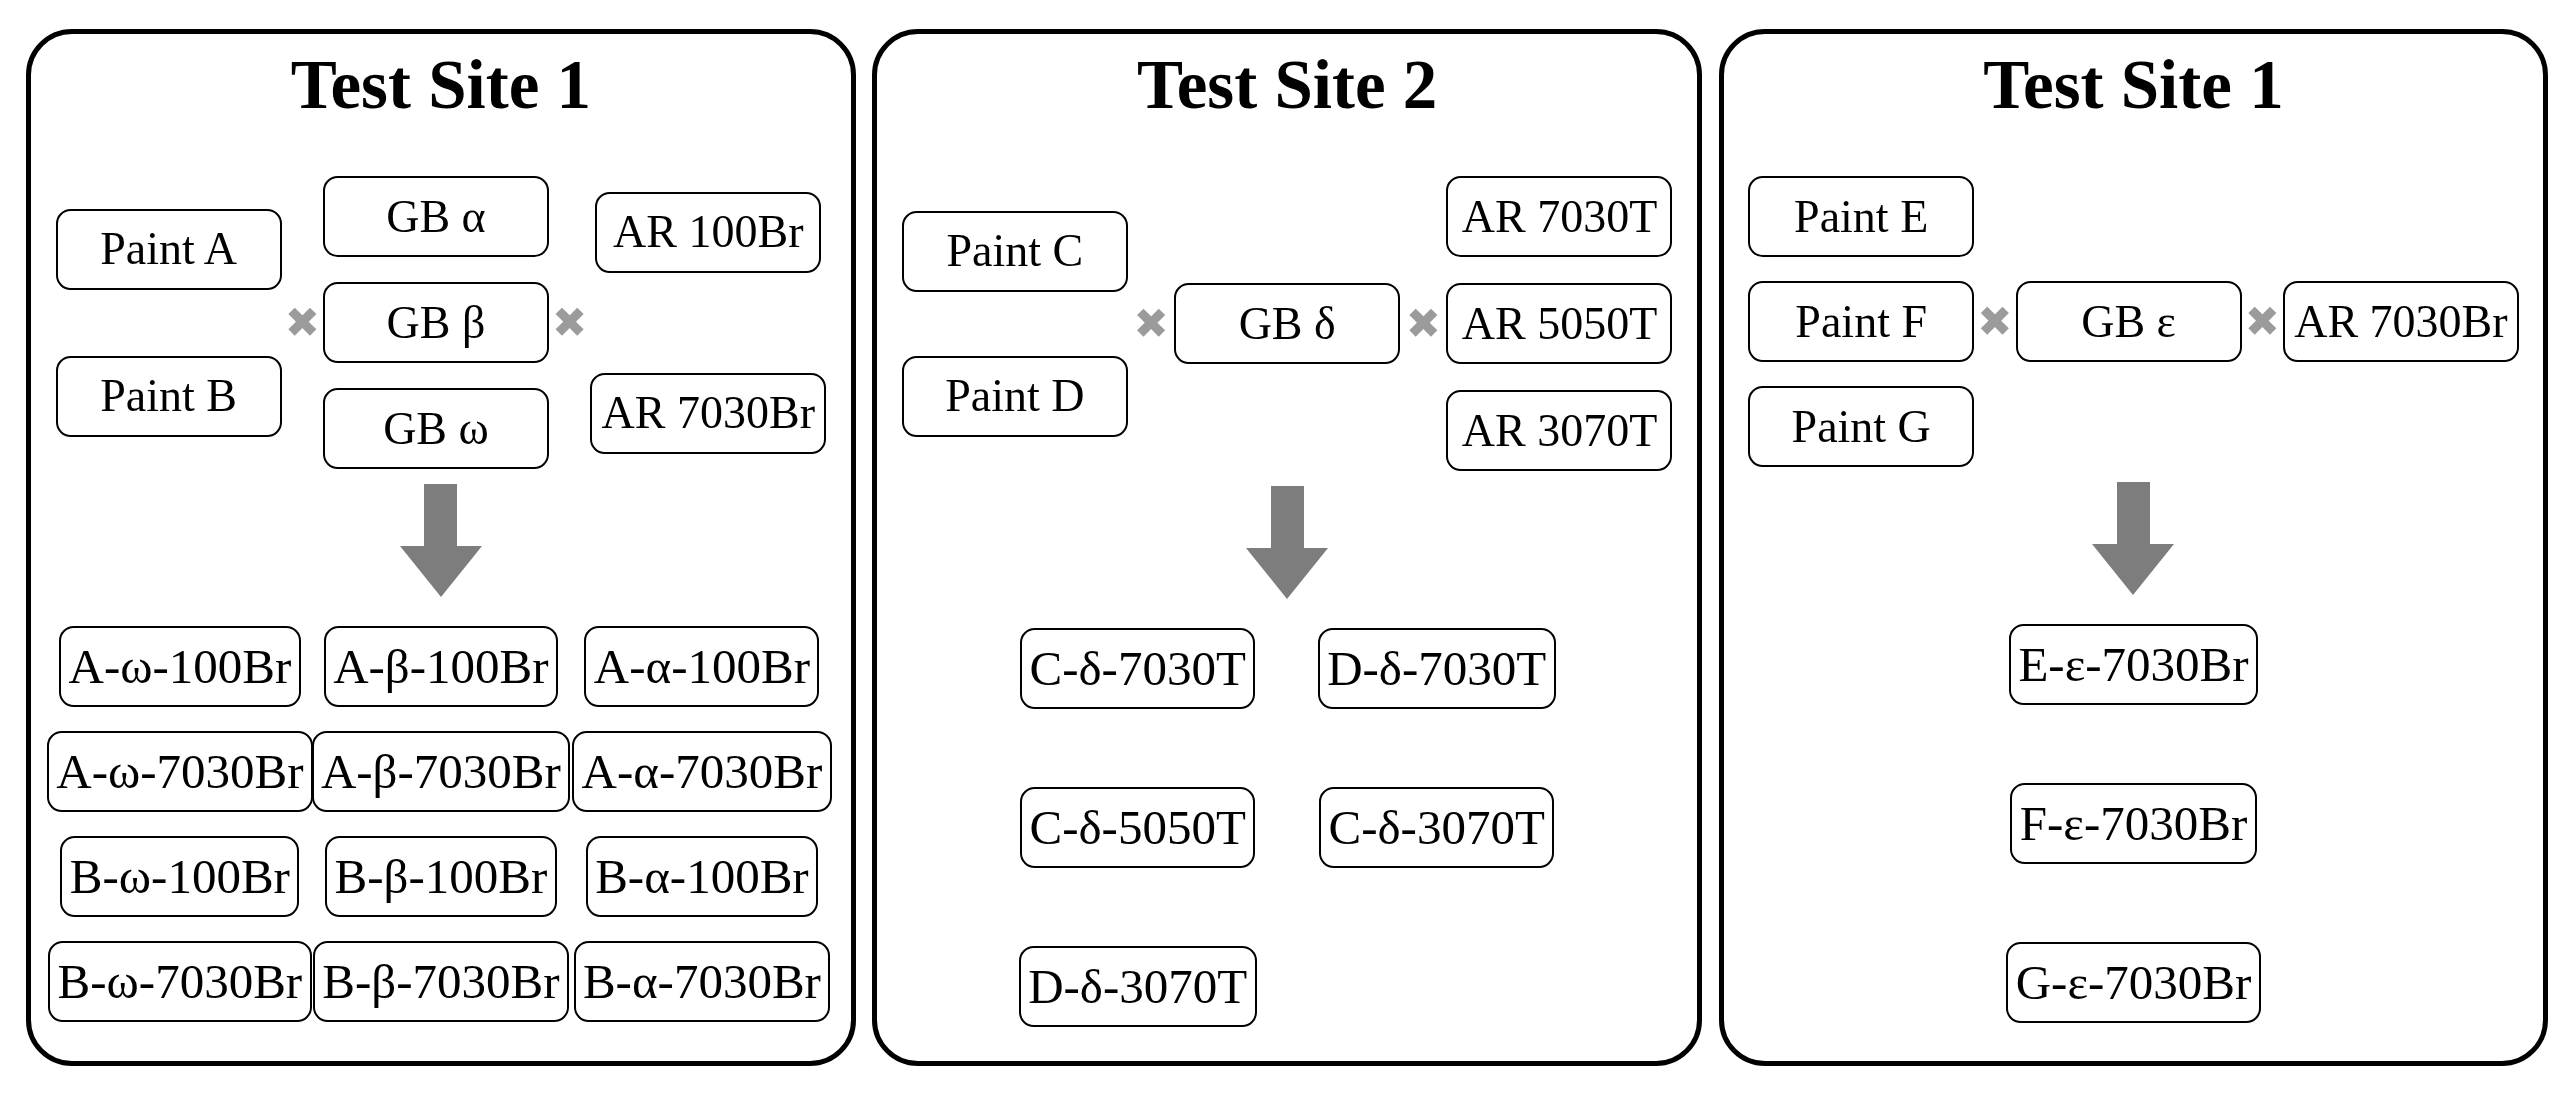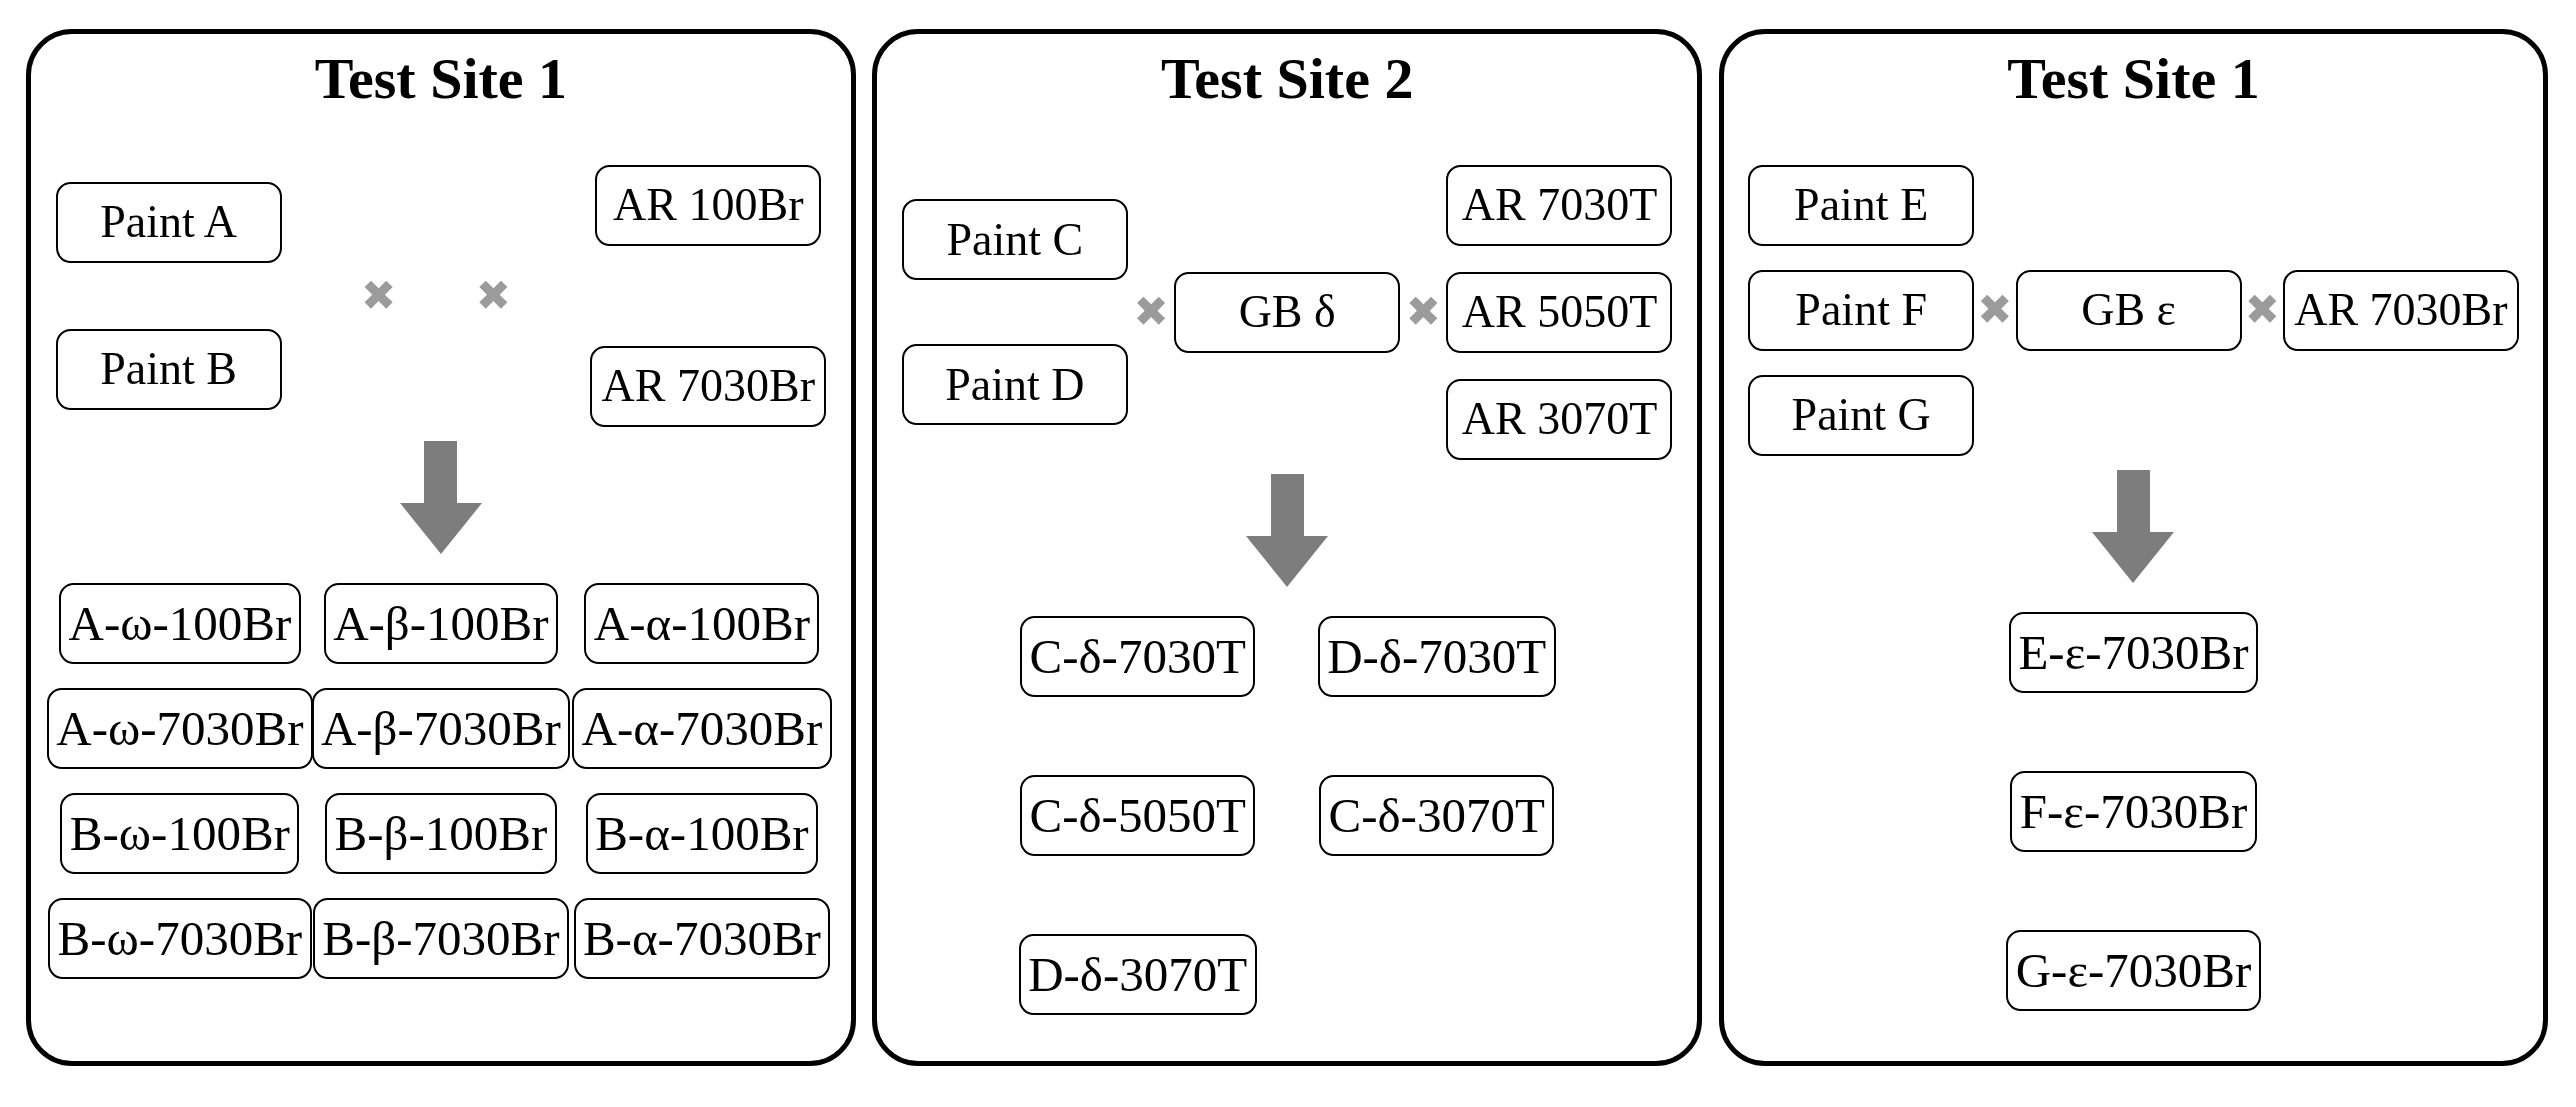--- a/index.html
+++ b/index.html
@@ -25,21 +25,21 @@
     background: var(--page-background, #ffffff);
     border: 5.5px solid var(--panel-border, #000000);
     border-radius: 46px;
     display: flex;
     flex-direction: column;
     align-items: center;
     padding-top: 14.7px;
   }
   .panel-title {
     margin: 0;
-    font-size: 58px;
+    font-size: 69px;
     font-weight: bold;
     line-height: 1.05;
     white-space: nowrap;
     text-align: center;
   }
   .combo {
     margin-top: 55px;
     width: 94%;
     display: flex;
     align-items: center;
@@ -124,20 +124,25 @@
 
   <section class="panel">
     <h2 class="panel-title">Test Site 1</h2>
 
     <div class="combo">
       <div class="col p1-paints">
         <div class="box combo-box">Paint A</div>
         <div class="box combo-box">Paint B</div>
       </div>
       <div class="cross">✖</div>
+      <div class="col p1-gbs">
+        <div class="box combo-box">GB α</div>
+        <div class="box combo-box">GB β</div>
+        <div class="box combo-box">GB ω</div>
+      </div>
       <div class="cross">✖</div>
       <div class="col p1-ars">
         <div class="box combo-box">AR 100Br</div>
         <div class="box combo-box">AR 7030Br</div>
       </div>
     </div>
 
     <div class="arrow">
       <div class="arrow-stem"></div>
       <div class="arrow-head"></div>

